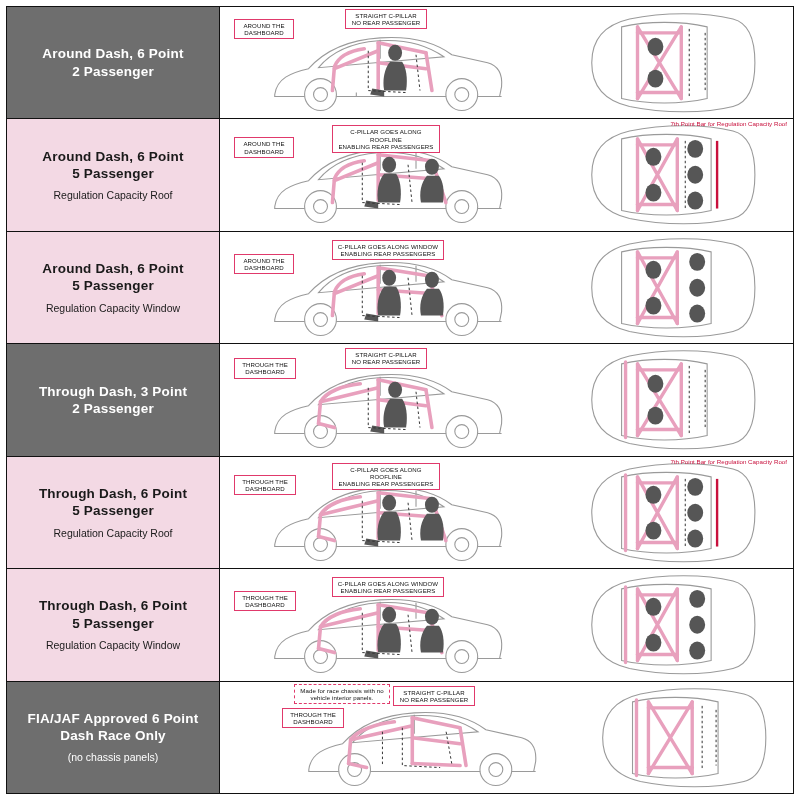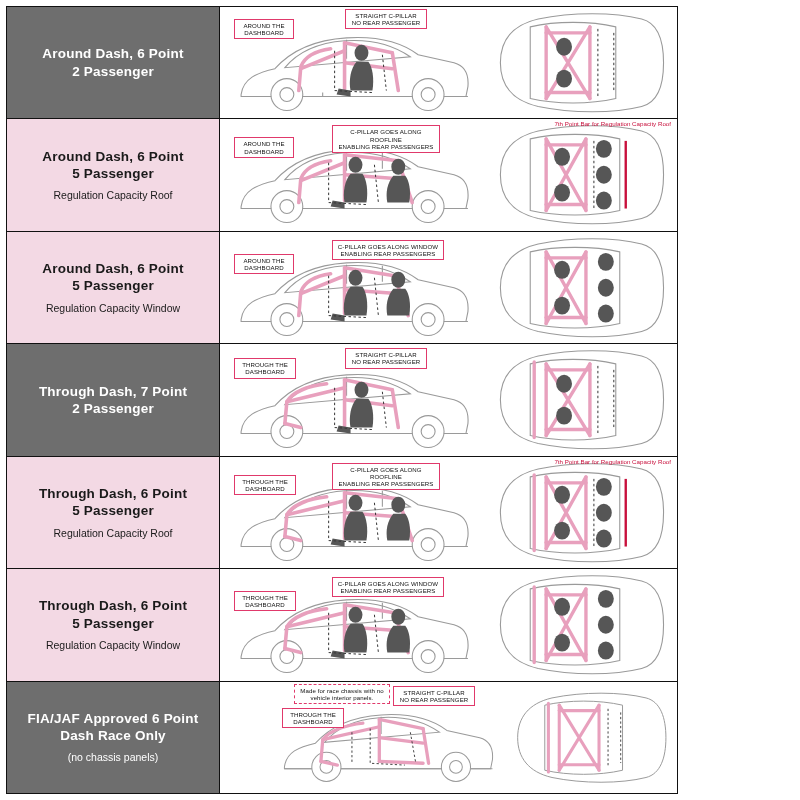--- a/index.html
+++ b/index.html
@@ -7,21 +7,21 @@
   #page{
     position:relative;
     width:800px;height:800px;
     background:#ffffff;
     box-sizing:border-box;
     overflow:hidden;
   }
   .chart{
     position:absolute;
     left:6px;top:6px;
-    width:672px;height:788px;
+    width:788px;height:788px;
     border:1px solid #111;
     box-sizing:border-box;
     display:flex;
     flex-direction:column;
   }
   .row{
     display:flex;
     flex:1 1 0;
     border-bottom:1px solid #111;
     min-height:0;
@@ -308,21 +308,21 @@
         </div>
         <div class="callout" style="left:14px;top:22px;width:60px;">AROUND THE
 DASHBOARD</div>
         <div class="callout" style="left:112px;top:8px;width:112px;">C-PILLAR GOES ALONG WINDOW
 ENABLING REAR PASSENGERS</div>
       </div>
     </div>
 
     <div class="row">
       <div class="label-cell dark">
-        <div class="label-main">Through Dash, 7 Point</div>
+        <div class="label-main">Through Dash, 3 Point</div>
         <div class="label-main">2 Passenger</div>
       </div>
       <div class="art-cell">
         <div class="side-view">
           <svg viewBox="0 0 260 112" preserveAspectRatio="xMidYMid meet">
             <g fill="none" stroke="#9a9a9a" stroke-width="1.1">
               <path d="M18 88 C20 72 34 66 52 62 C68 44 92 33 124 31 C156 29 180 36 196 48 L232 56 C243 59 247 68 246 80 L244 90 L18 90 Z"></path>
               <path d="M62 61 C76 44 96 36 122 34 C150 32 172 39 188 50 Z" fill="#fff"></path>
               <path d="M124 33 L124 52"></path>
               <path d="M18 90 L246 90"></path>

